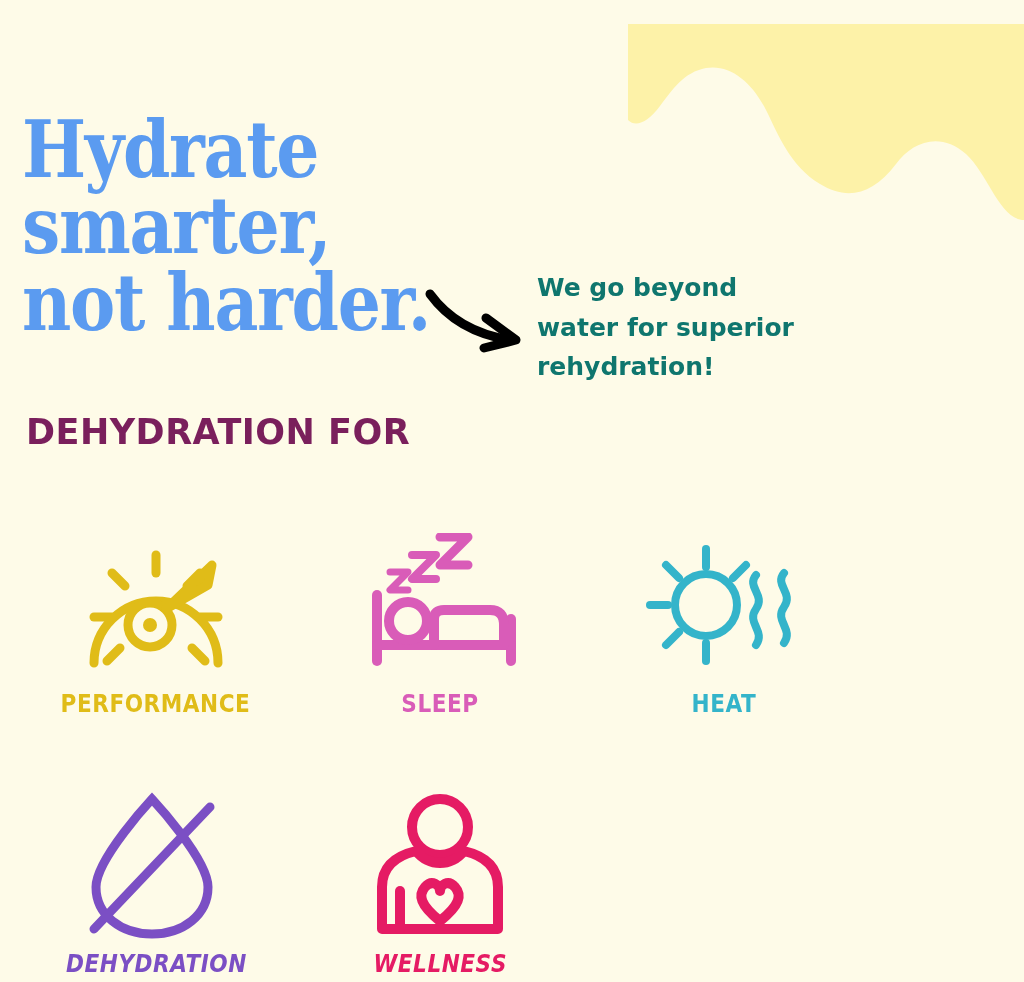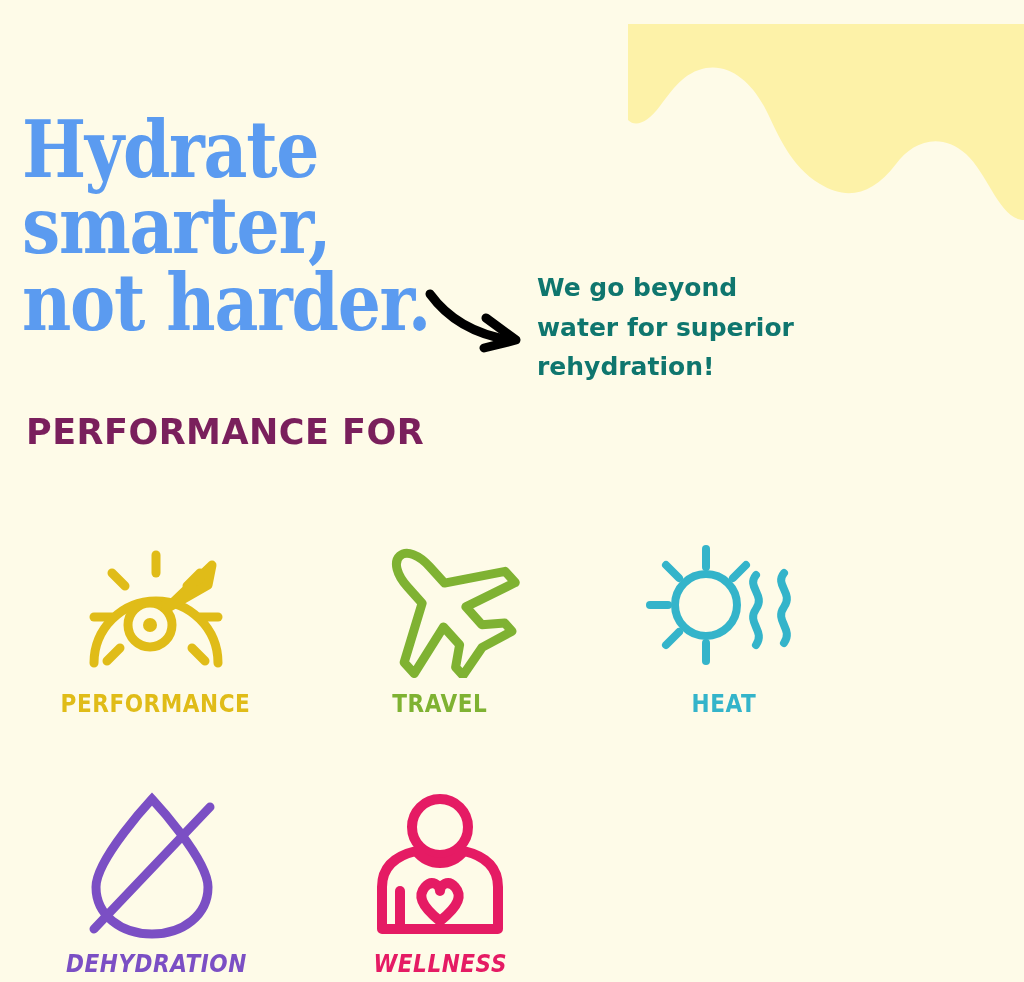--- a/index.html
+++ b/index.html
@@ -150,21 +150,21 @@
 
   <svg class="arrow" width="110" height="68" viewBox="0 0 110 68" xmlns="http://www.w3.org/2000/svg">
     <path d="M6,8 C22,30 48,48 86,54" fill="none" stroke="#000000" stroke-width="9" stroke-linecap="round"></path>
     <path d="M62,32 L92,54 L60,62" fill="none" stroke="#000000" stroke-width="9" stroke-linecap="round" stroke-linejoin="round"></path>
   </svg>
 
   <div class="callout">We go beyond
 water for superior
 rehydration!</div>
 
-  <div class="section-heading">PERFORMANCE FOR</div>
+  <div class="section-heading">DEHYDRATION FOR</div>
 
   <div class="grid">
 
     <div class="grid-row row1">
 
       <div class="cell">
         <div class="icon-box">
           <svg width="160" height="140" viewBox="0 0 160 140" xmlns="http://www.w3.org/2000/svg">
             <g fill="none" stroke="#e0bc18" stroke-width="9" stroke-linecap="round">
               <path d="M18,128 A62,62 0 1,1 142,128"></path>
@@ -177,41 +177,40 @@
               <line x1="129" y1="126" x2="116" y2="113"></line>
               <circle cx="74" cy="90" r="22"></circle>
               <path d="M90,74 L136,30 L132,50 Z" fill="#e0bc18" stroke-linejoin="round"></path>
             </g>
             <circle cx="74" cy="90" r="7" fill="#e0bc18"></circle>
           </svg>
         </div>
         <div class="cell-label" style="color:#e0bc18">PERFORMANCE</div>
       </div>
 
-
       <div class="cell">
         <div class="icon-box">
           <svg width="160" height="145" viewBox="0 0 160 145" xmlns="http://www.w3.org/2000/svg">
-            <g transform="rotate(-42 80 72)">
-              <path d="M80,6
-                       C89,6 95,18 95,34
-                       L95,56
-                       L148,88 L148,103 L95,88
-                       L95,112
-                       L113,126 L113,137
-                       L80,129 L47,137 L47,126
-                       L65,112 L65,88
-                       L12,103 L12,88 L65,56
-                       L65,34
-                       C65,18 71,6 80,6 Z" fill="none" stroke="#7fb232" stroke-width="9" stroke-linejoin="round"></path>
-            </g>
-          </svg>
-        </div>
-        <div class="cell-label" style="color:#7fb232">TRAVEL</div>
-      </div>
+            <g fill="none" stroke="#d95cb8" stroke-width="10" stroke-linecap="round" stroke-linejoin="round">
+
+              <path d="M26,39 L44,39 L26,57 L44,57" stroke-width="7"></path>
+              <path d="M48,22 L72,22 L48,46 L72,46" stroke-width="8"></path>
+              <path d="M76,4 L104,4 L76,32 L104,32" stroke-width="9"></path>
+
+              <line x1="13" y1="62" x2="13" y2="128"></line>
+              <line x1="147" y1="86" x2="147" y2="128"></line>
+              <line x1="13" y1="112" x2="147" y2="112"></line>
+              <circle cx="44" cy="88" r="19"></circle>
+              <path d="M70,112 L70,86 Q70,77 80,77 L126,77 Q140,77 140,92 L140,112"></path>
+            </g>
+          </svg>
+        </div>
+        <div class="cell-label" style="color:#d95cb8">SLEEP</div>
+      </div>
+
 
       <div class="cell">
         <div class="icon-box">
           <svg width="160" height="140" viewBox="0 0 160 140" xmlns="http://www.w3.org/2000/svg">
             <g fill="none" stroke="#34b4ca" stroke-width="8" stroke-linecap="round">
               <circle cx="66" cy="70" r="31"></circle>
               <line x1="66" y1="14" x2="66" y2="32"></line>
               <line x1="66" y1="108" x2="66" y2="126"></line>
               <line x1="10" y1="70" x2="28" y2="70"></line>
               <line x1="26" y1="30" x2="39" y2="43"></line>

